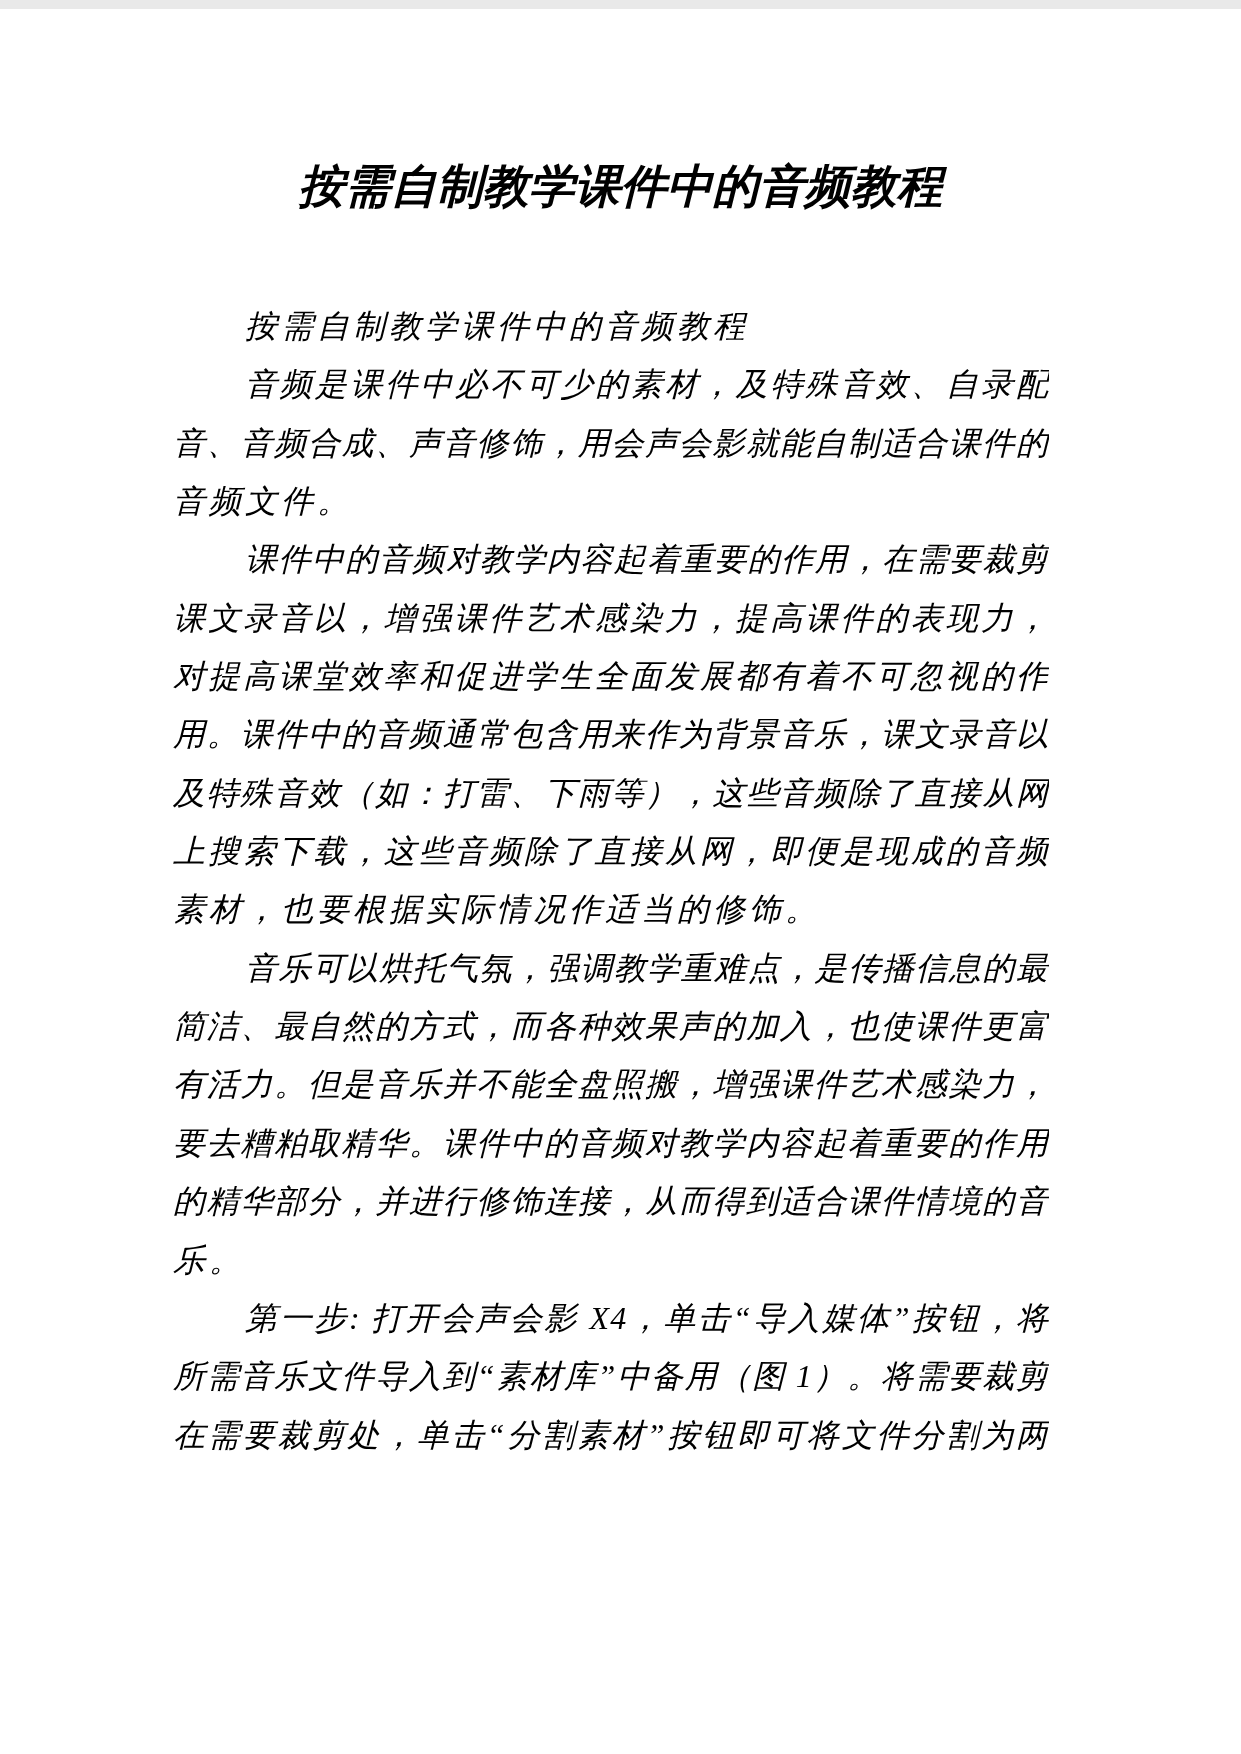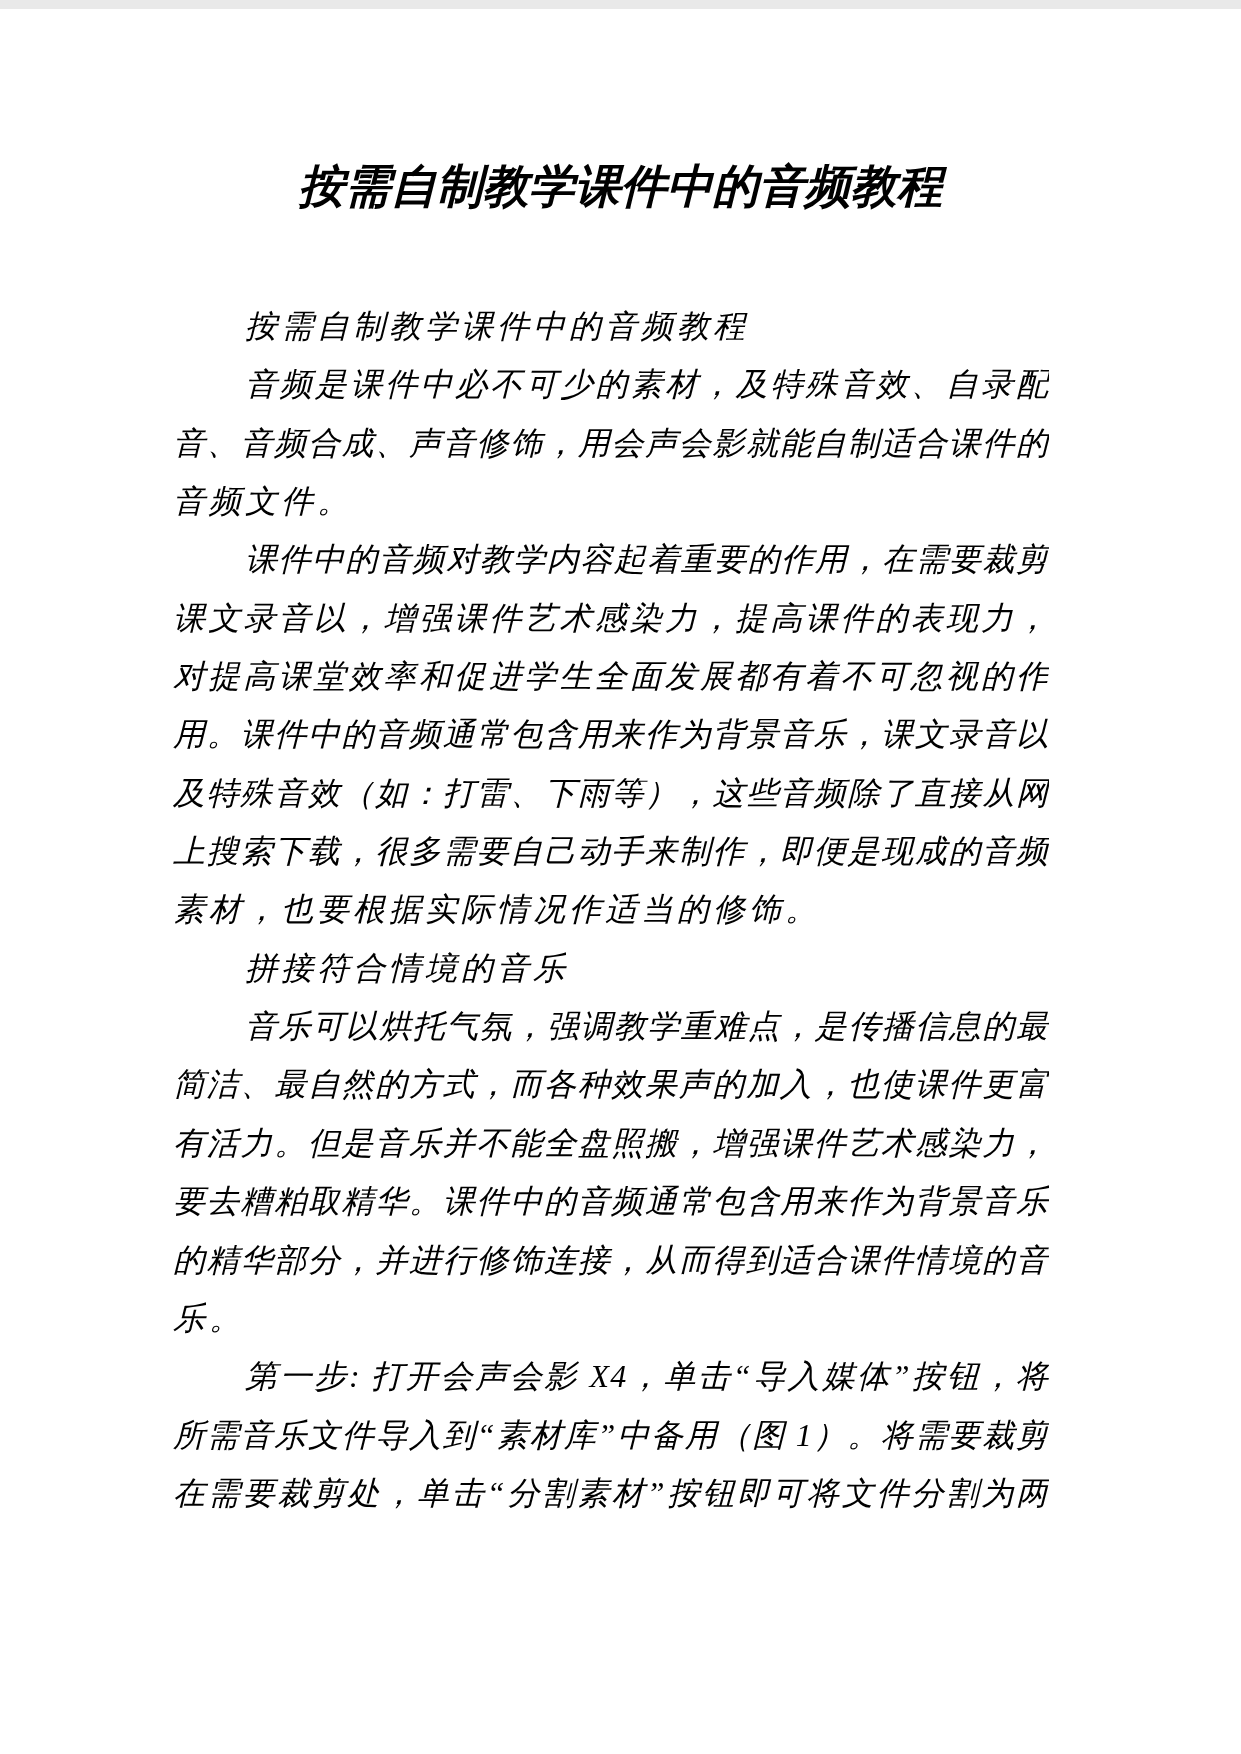--- a/index.html
+++ b/index.html
@@ -55,27 +55,26 @@
   <div class="doc-body">
     <div class="ln ind end">按需自制教学课件中的音频教程</div>
     <div class="ln ind">音频是课件中必不可少的素材，及特殊音效、自录配</div>
     <div class="ln">音、音频合成、声音修饰，用会声会影就能自制适合课件的</div>
     <div class="ln end">音频文件。</div>
     <div class="ln ind">课件中的音频对教学内容起着重要的作用，在需要裁剪处</div>
     <div class="ln">课文录音以，增强课件艺术感染力，提高课件的表现力，</div>
     <div class="ln">对提高课堂效率和促进学生全面发展都有着不可忽视的作</div>
     <div class="ln">用。课件中的音频通常包含用来作为背景音乐，课文录音以</div>
     <div class="ln">及特殊音效（如：打雷、下雨等），这些音频除了直接从网</div>
-    <div class="ln">上搜索下载，很多需要自己动手来制作，即便是现成的音频</div>
+    <div class="ln">上搜索下载，这些音频除了直接从网，即便是现成的音频</div>
     <div class="ln end">素材，也要根据实际情况作适当的修饰。</div>
-    <div class="ln ind end">拼接符合情境的音乐</div>
     <div class="ln ind">音乐可以烘托气氛，强调教学重难点，是传播信息的最</div>
     <div class="ln">简洁、最自然的方式，而各种效果声的加入，也使课件更富</div>
     <div class="ln">有活力。但是音乐并不能全盘照搬，增强课件艺术感染力，需</div>
-    <div class="ln">要去糟粕取精华。课件中的音频通常包含用来作为背景音乐</div>
+    <div class="ln">要去糟粕取精华。课件中的音频对教学内容起着重要的作用</div>
     <div class="ln">的精华部分，并进行修饰连接，从而得到适合课件情境的音</div>
     <div class="ln end">乐。</div>
     <div class="ln ind">第一步: 打开会声会影 X4，单击“导入媒体”按钮，将</div>
     <div class="ln">所需音乐文件导入到“素材库”中备用（图 1）。将需要裁剪</div>
     <div class="ln">在需要裁剪处，单击“分割素材”按钮即可将文件分割为两</div>
   </div>
 
 </div>
 
 </body></html>

